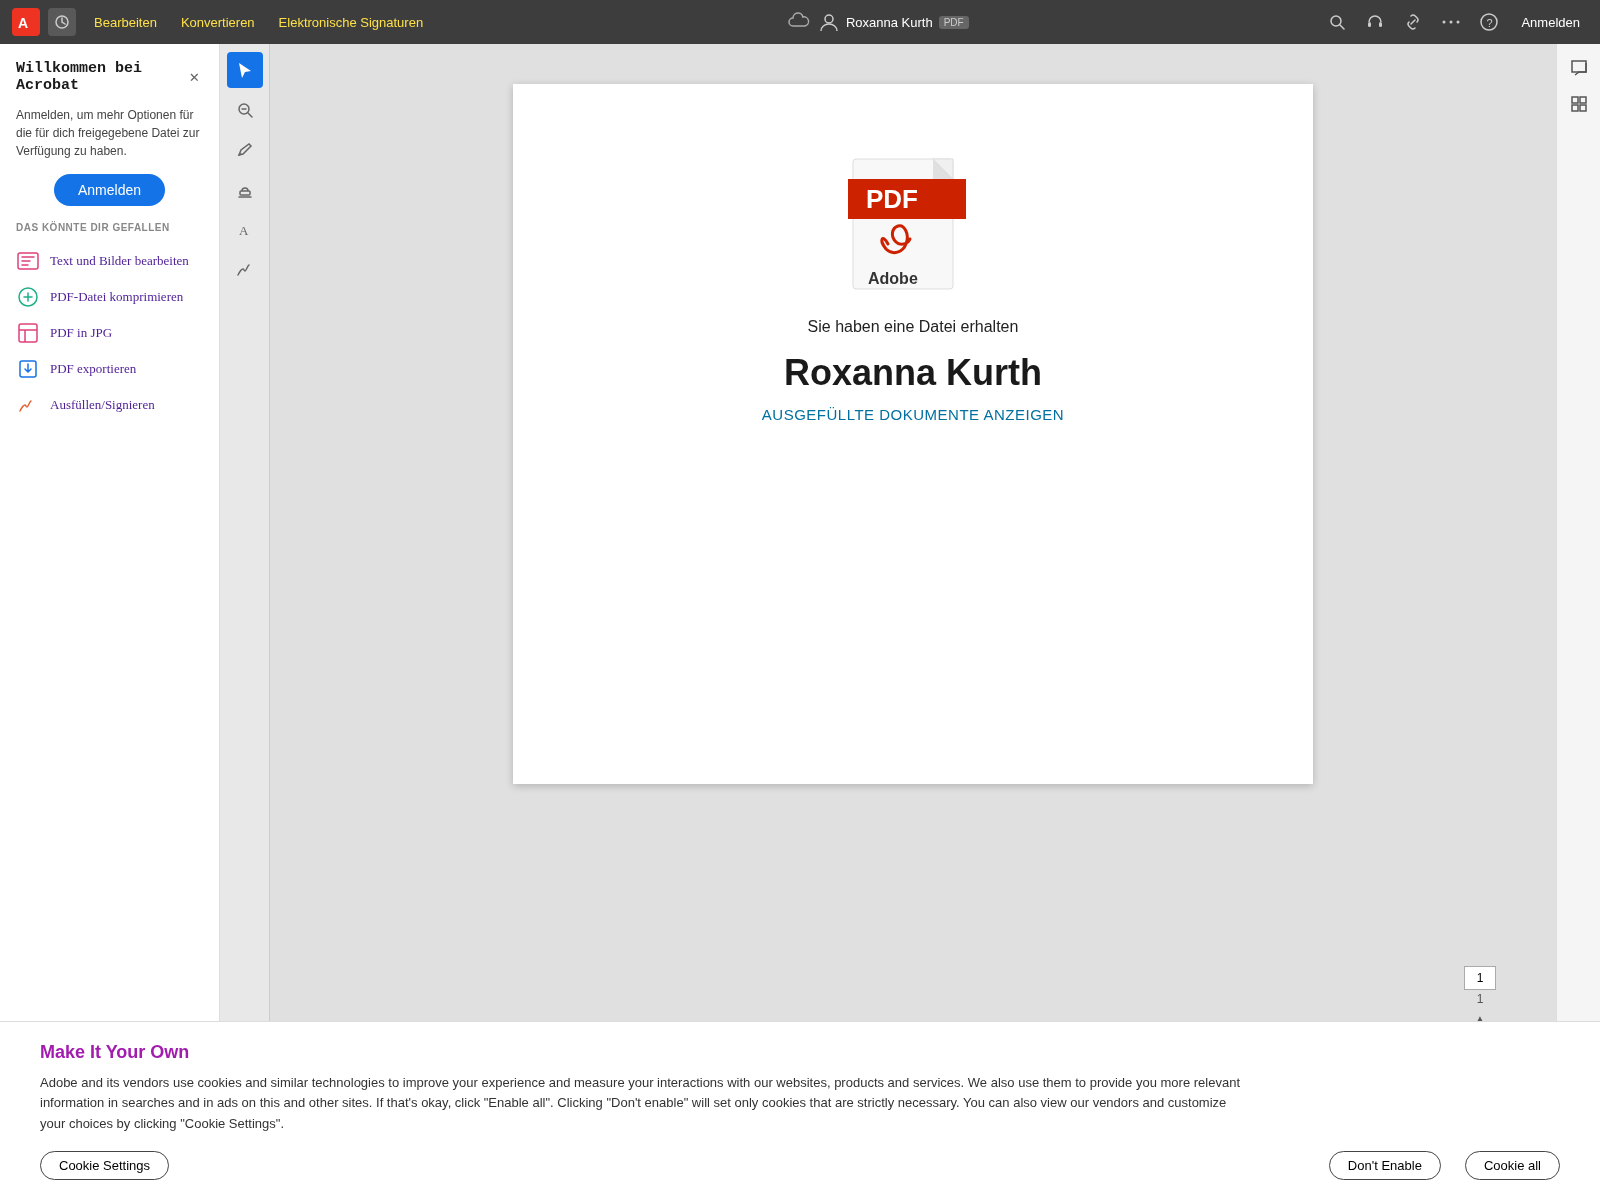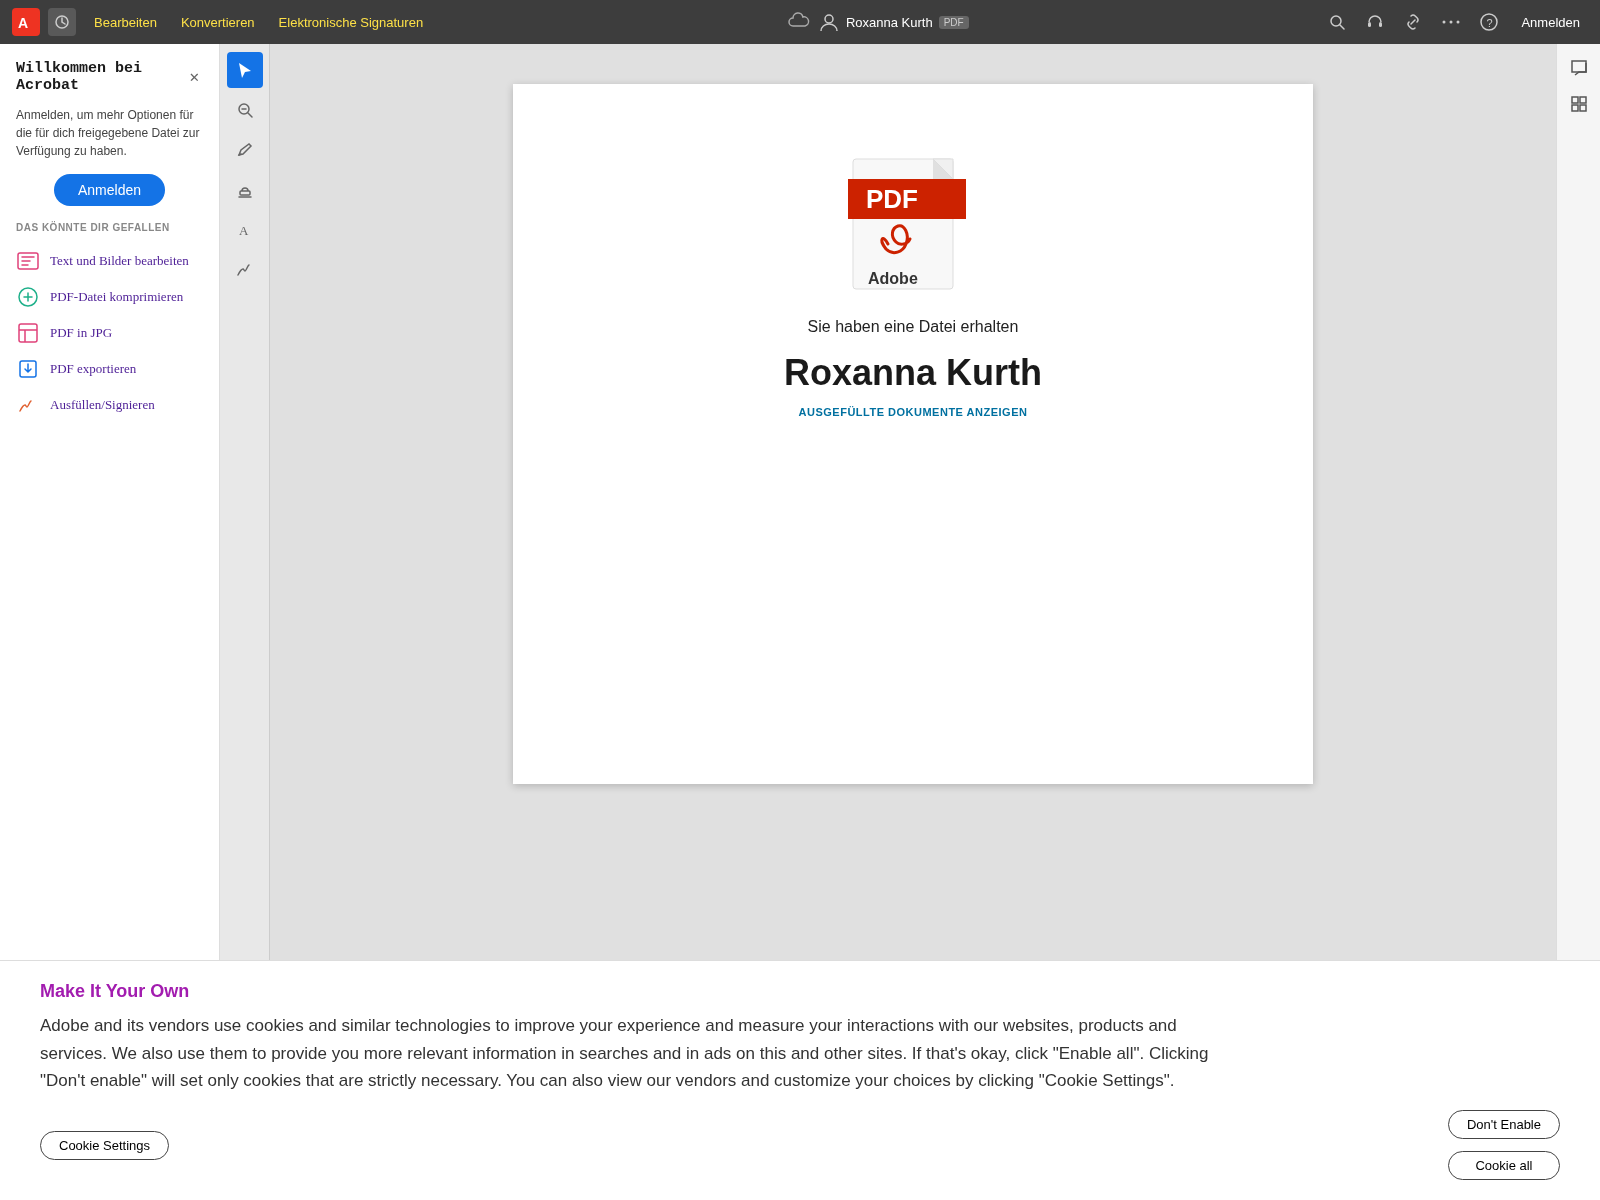--- a/index.html
+++ b/index.html
@@ -60,21 +60,21 @@
     
     #pdf-viewer {
       flex: 1; background: #e0e0e0; display: flex; align-items: flex-start; justify-content: center; padding: 40px 20px; overflow: hidden; position: relative;
     }
     #pdf-content {
       background: #fff; width: 800px; min-height: 700px; box-shadow: 0 2px 8px rgba(0,0,0,0.2); display: flex; flex-direction: column; align-items: center; padding: 60px 40px;
     }
     #pdf-icon-wrapper { margin-bottom: 20px; }
     #received-text { font-size: 16px; color: #222; margin-bottom: 16px; }
     #sender-name { font-size: 36px; font-weight: 700; color: #1a1a1a; margin-bottom: 12px; }
-    #view-docs-link { font-size: 11px; color: #0070a0; font-weight: 700; letter-spacing: 0.5px; cursor: pointer; text-decoration: none; }
+    #view-docs-link { font-size: 15px; color: #0070a0; font-weight: 400; letter-spacing: 0.5px; cursor: pointer; text-decoration: none; }
 
     
     #right-panel {
       width: 44px; background: #f5f5f5; border-left: 1px solid #ddd; display: flex; flex-direction: column; align-items: center; padding: 8px 0; gap: 4px; flex-shrink: 0;
     }
     .right-tool-btn { width: 32px; height: 32px; display: flex; align-items: center; justify-content: center; cursor: pointer; color: #555; border-radius: 4px; }
 
     
     #page-nav {
       position: absolute; right: 50px; bottom: 160px; display: flex; flex-direction: column; align-items: center; gap: 2px;
@@ -82,26 +82,26 @@
     #page-input { width: 32px; height: 24px; border: 1px solid #aaa; text-align: center; font-size: 12px; background: #fff; }
     #page-total { font-size: 12px; color: #555; }
     #page-up, #page-down { width: 24px; height: 20px; display: flex; align-items: center; justify-content: center; cursor: pointer; color: #555; font-size: 10px; }
 
     
     #cookie-banner {
       position: absolute; bottom: 0; left: 0; right: 0; background: #fff; border-top: 1px solid #ddd; padding: 20px 40px; z-index: 100;
       min-height: 130px;
     }
     #cookie-title { font-size: 18px; font-weight: 600; color: #a21caf; margin-bottom: 10px; }
-    #cookie-desc { font-size: 17px; color: #333; line-height: 1.6; max-width: 1200px; margin-bottom: 16px; }
+    #cookie-desc { font-size: 13px; color: #333; line-height: 1.6; max-width: 1200px; margin-bottom: 16px; }
     #cookie-actions { display: flex; justify-content: space-between; align-items: center; }
     #cookie-settings-btn {
       border: 1px solid #444; background: #fff; border-radius: 16px; padding: 6px 18px; font-size: 13px; cursor: pointer;
     }
-    #cookie-right-btns { display: flex; gap: 12px; flex-direction: column; }
+    #cookie-right-btns { display: flex; gap: 24px; }
     #dont-enable-btn {
       border: 1px solid #444; background: #fff; border-radius: 16px; padding: 6px 18px; font-size: 13px; cursor: pointer;
     }
     #enable-all-btn {
       border: 1px solid #444; background: #fff; border-radius: 16px; padding: 6px 18px; font-size: 13px; cursor: pointer;
     }
   </style>
 </head>
 <body>
 

